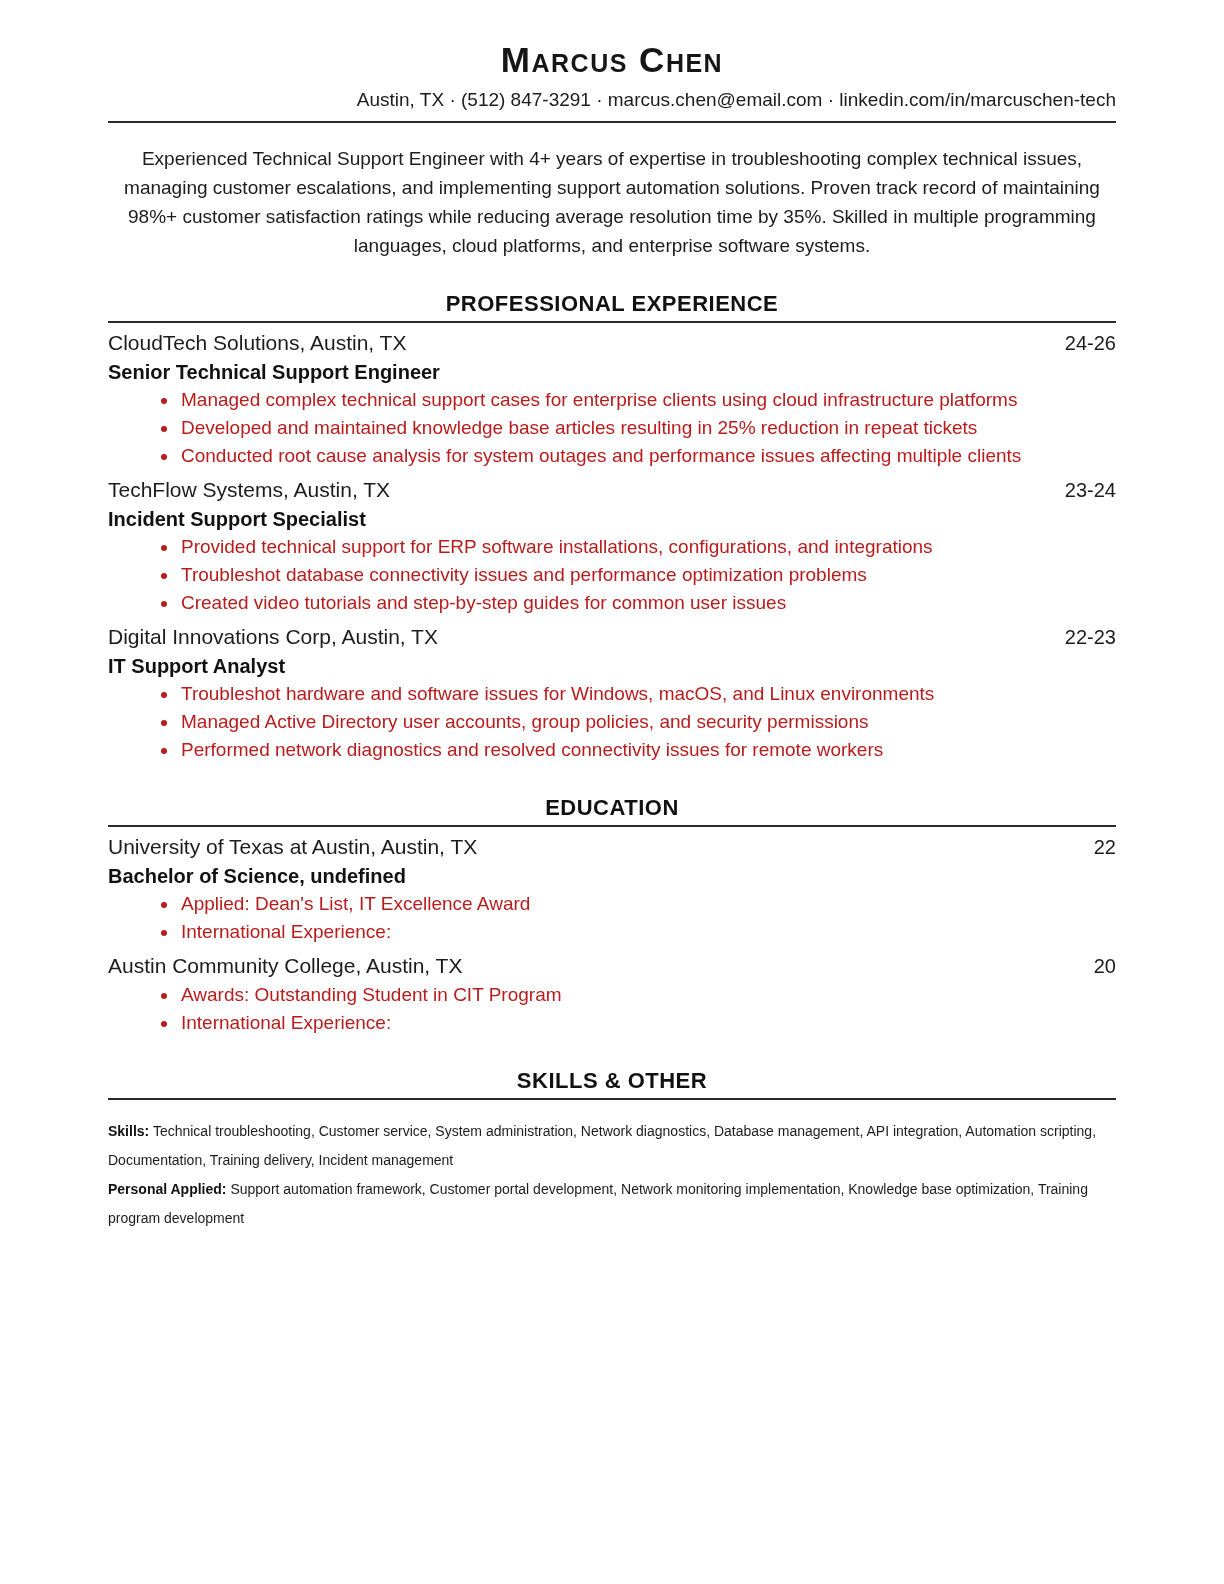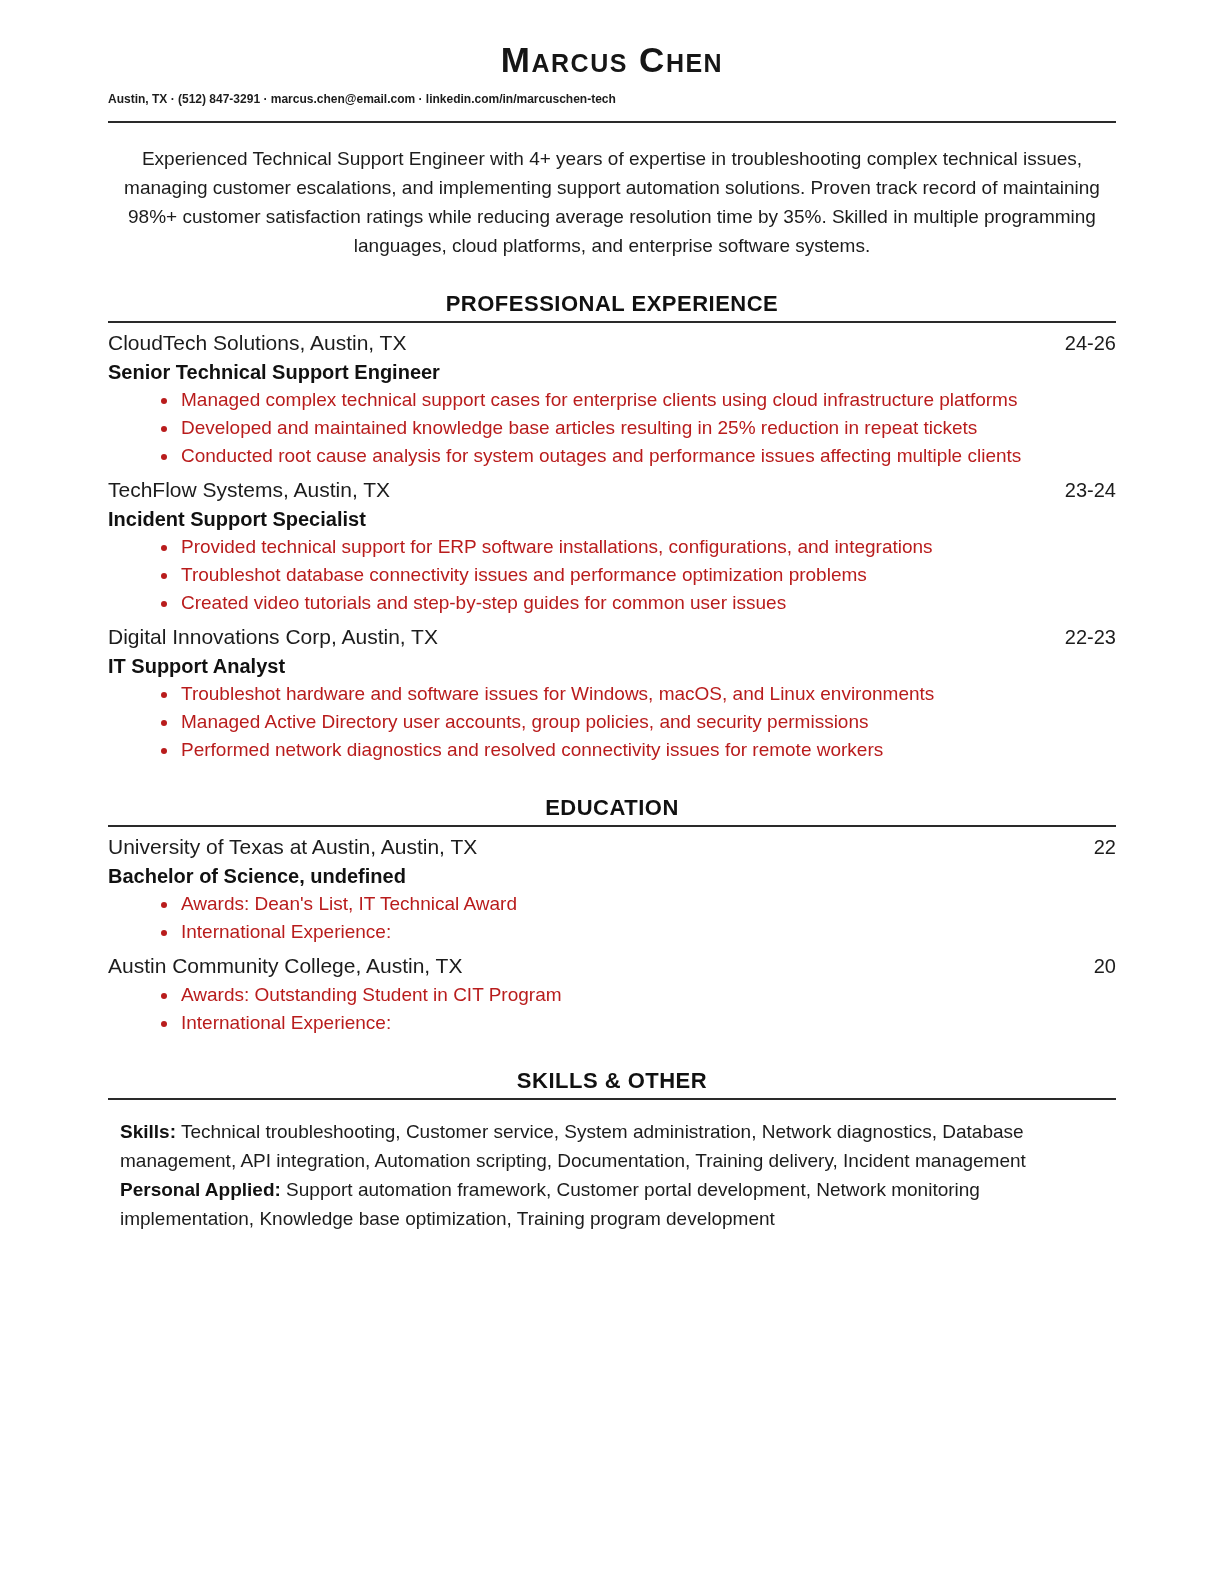--- a/index.html
+++ b/index.html
@@ -21,26 +21,25 @@
   .name {
     text-align: center;
     font-size: 35px;
     font-weight: 700;
     font-variant: small-caps;
     letter-spacing: 1.5px;
     line-height: 40px;
     color: #161616;
   }
   .contact {
-    text-align: left;
-    font-size: 12px;
+    text-align: right;
+    font-size: 19px;
     line-height: 25px;
     margin-top: 7px;
     color: #1c1c1c;
-    font-weight: bold;
   }
   .rule {
     border: none;
     border-top: 2px solid #2a2a2a;
     margin-top: 9px;
   }
   
   .summary {
     margin-top: 21px;
     text-align: center;
@@ -83,24 +82,23 @@
   }
   ul.bullets li {
     font-size: 19px;
     line-height: 28px;
     color: #b91c1c;
     padding-left: 2px;
   }
   
   .skills-block {
     margin-top: 17px;
-    font-size: 19px;
+    font-size: 14px;
     line-height: 29px;
     color: #1c1c1c;
-    margin-left: 12px;
   }
   .skills-block .label { font-weight: 700; color: #111111; }
 </style>
 </head>
 <body>
 
 <div class="page">
 
   <div class="name">Marcus Chen</div>
   <div class="contact">Austin, TX · (512) 847-3291 · marcus.chen@email.com · linkedin.com/in/marcuschen-tech</div>
@@ -156,21 +154,21 @@
     <div class="section-title">EDUCATION</div>
     <hr class="rule">
 
     <div class="entry">
       <div class="entry-head">
         <span>University of Texas at Austin, Austin, TX</span>
         <span class="entry-dates">22</span>
       </div>
       <div class="entry-role">Bachelor of Science, undefined</div>
       <ul class="bullets">
-        <li>Awards: Dean's List, IT Technical Award</li>
+        <li>Applied: Dean's List, IT Excellence Award</li>
         <li>International Experience:</li>
       </ul>
     </div>
 
     <div class="entry">
       <div class="entry-head">
         <span>Austin Community College, Austin, TX</span>
         <span class="entry-dates">20</span>
       </div>
       <ul class="bullets">

